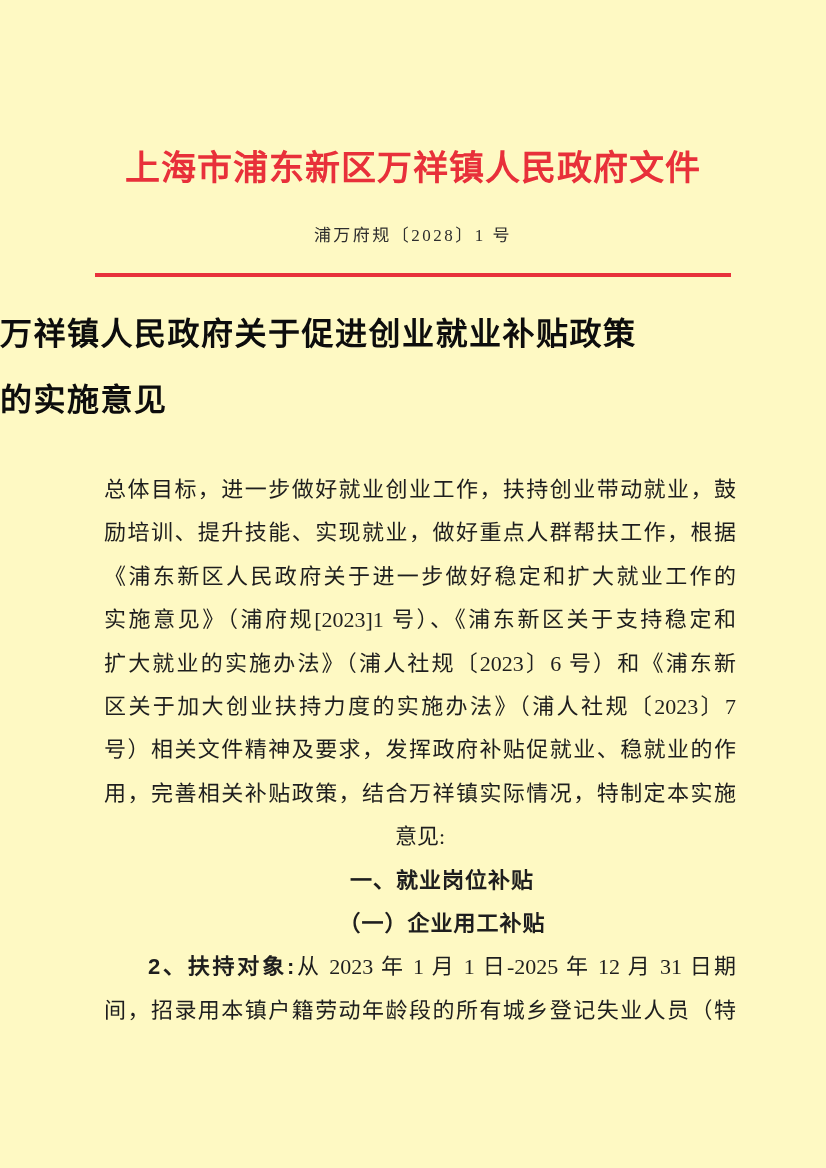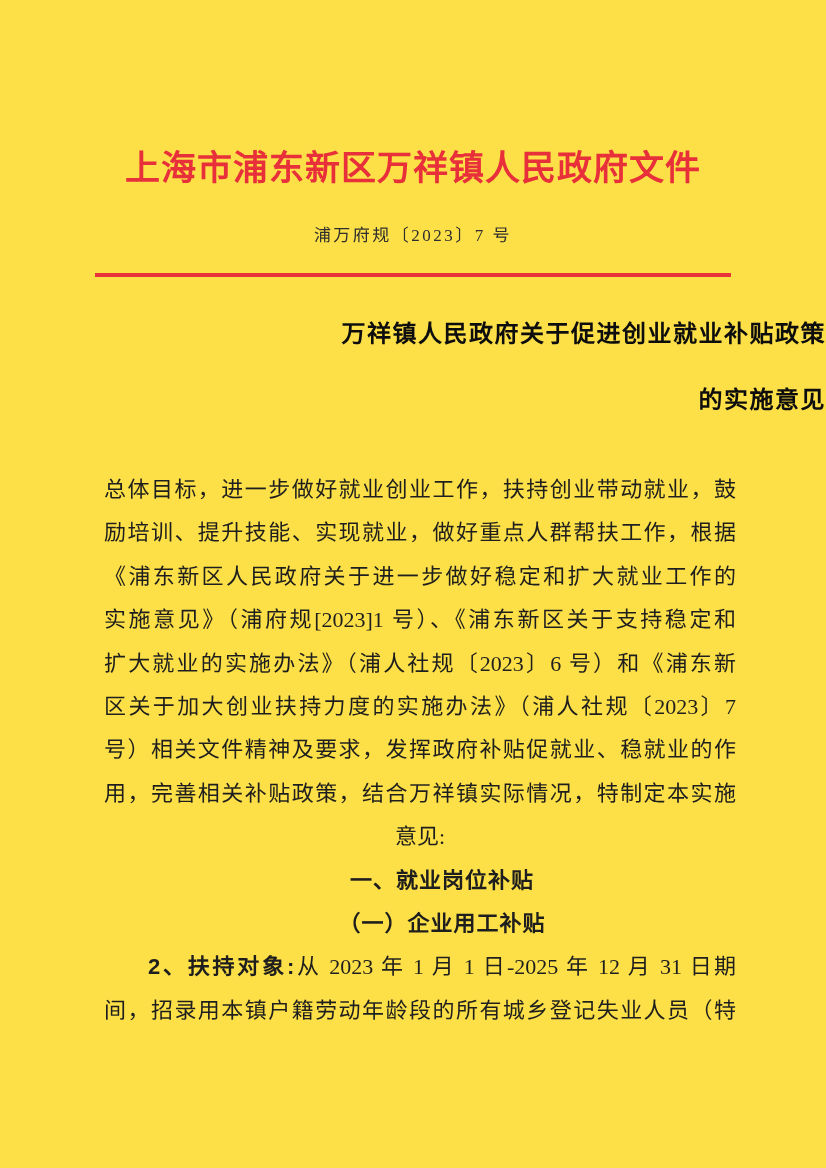--- a/index.html
+++ b/index.html
@@ -10,21 +10,21 @@
     width: 826px;
     height: 1168px;
     background: #f2f2ef;
     font-family: "Liberation Serif", "DejaVu Serif", serif;
     overflow: hidden;
   }
   .page {
     position: relative;
     width: 826px;
     height: 1168px;
-    background: #fde047;
+    background: #fef9c3;
     color: #1c1c1c;
   }
   
   .letterhead {
     position: absolute;
     top: 139px;
     left: 0;
     width: 100%;
     text-align: center;
     font-size: 35px;
@@ -52,22 +52,22 @@
     width: 636px;
     height: 4px;
     background: #e8323c;
   }
   
   .doc-title {
     position: absolute;
     top: 301px;
     left: 0;
     width: 100%;
-    text-align: right;
-    font-size: 24px;
+    text-align: left;
+    font-size: 32px;
     font-weight: 700;
     line-height: 66px;
     letter-spacing: 1.5px;
     color: #0d0d0d;
     font-family: Liberation Serif, serif;
   }
   
   .body-block {
     position: absolute;
     top: 468px;
@@ -100,21 +100,21 @@
     letter-spacing: 0.5px;
   }
 </style>
 </head>
 <body>
 
 <div class="page">
 
   <div class="letterhead">上海市浦东新区万祥镇人民政府文件</div>
 
-  <div class="doc-number">浦万府规〔2023〕7 号</div>
+  <div class="doc-number">浦万府规〔2028〕1 号</div>
 
   <div class="red-rule"></div>
 
   <div class="doc-title">
     <div>万祥镇人民政府关于促进创业就业补贴政策</div>
     <div>的实施意见</div>
   </div>
 
   <div class="body-block" id="doc-body">
       <div class="line justify">总体目标，进一步做好就业创业工作，扶持创业带动就业，鼓</div>

